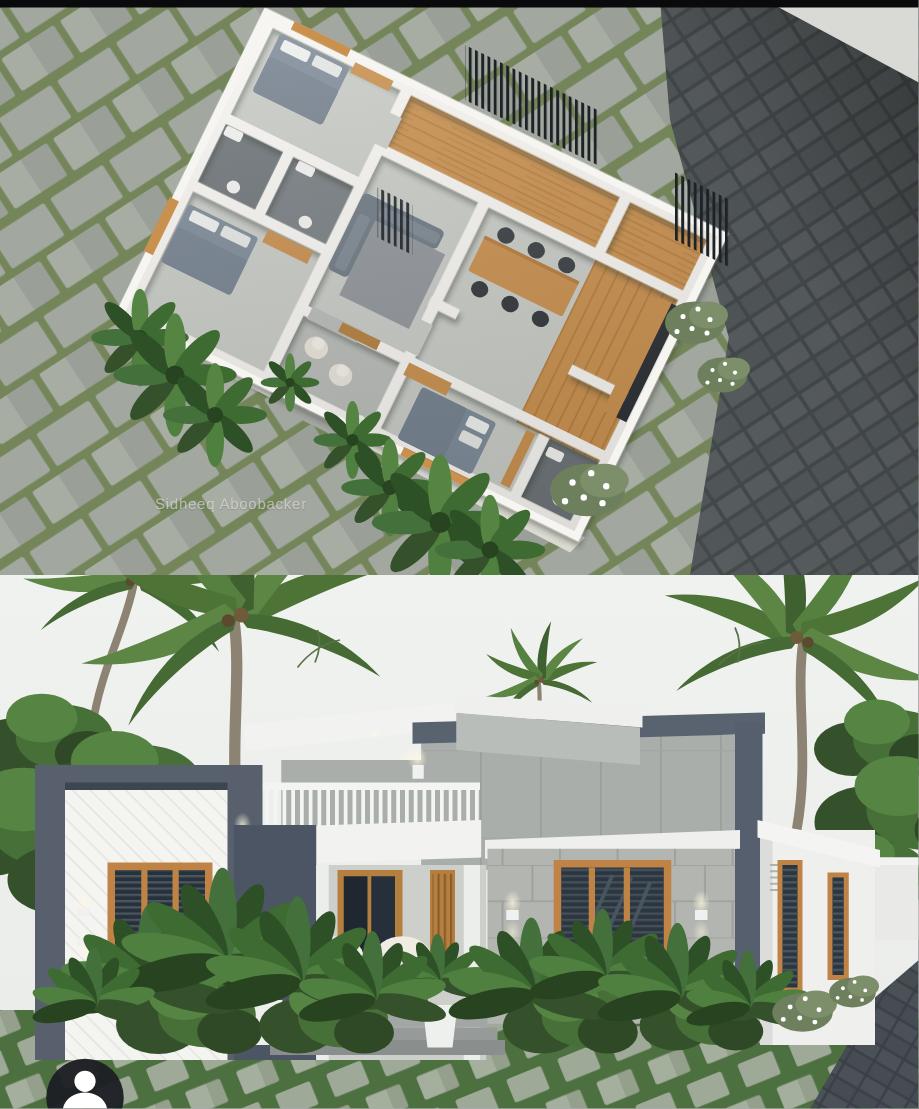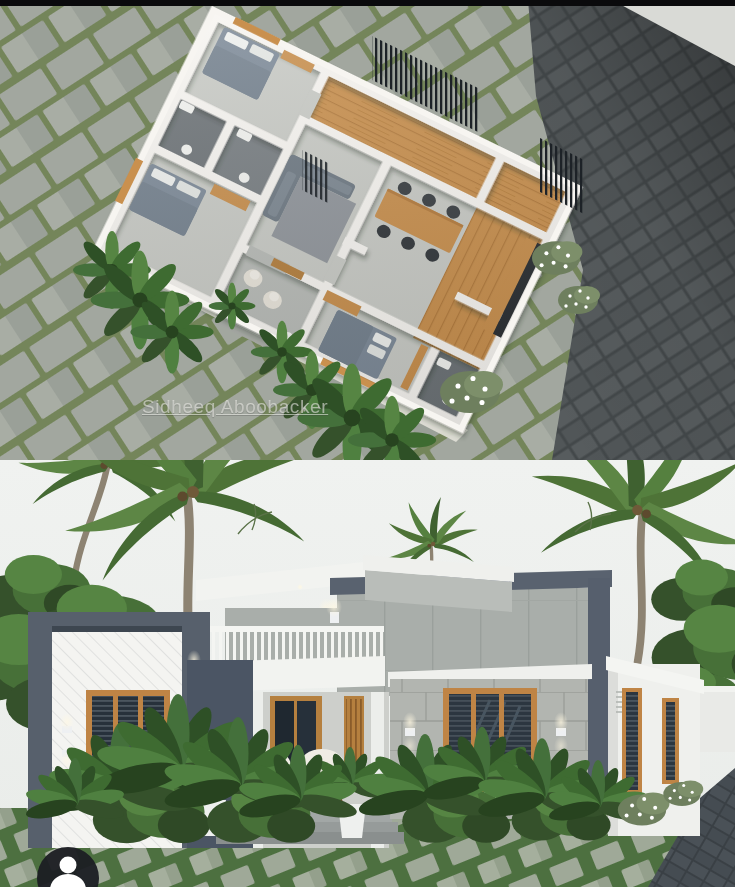--- a/index.html
+++ b/index.html
@@ -1,23 +1,23 @@
 <!DOCTYPE html>
 <html><head>
 <meta charset="utf-8">
 <style>
   html,body{margin:0;padding:0;background:#111;}
   .canvas{position:relative;width:735px;height:887px;overflow:hidden;background:#eceeec;
           font-family:"Liberation Sans",sans-serif;}
   .panel{position:absolute;left:0;display:block;}
   #topPanel{top:0;}
   #bottomPanel{top:460px;}
-  .watermark{position:absolute;left:142px;top:396px;font-size:19px;letter-spacing:.6px;
+  .watermark{position:absolute;left:124px;top:396px;font-size:12px;letter-spacing:.6px;
              color:rgba(238,238,232,.58);text-shadow:0 1px 1px rgba(60,60,60,.25);
-             pointer-events:none;user-select:none;text-decoration:underline;}
+             pointer-events:none;user-select:none;}
 </style>
 </head>
 <body>
 
 <div class="canvas">
 
 <svg id="topPanel" class="panel" width="735" height="460" viewBox="0 0 735 460">
   <defs>
     <pattern id="patPavers" width="56" height="76" patternUnits="userSpaceOnUse" patternTransform="rotate(-33)">
       <rect width="56" height="76" fill="#74855a"></rect>

